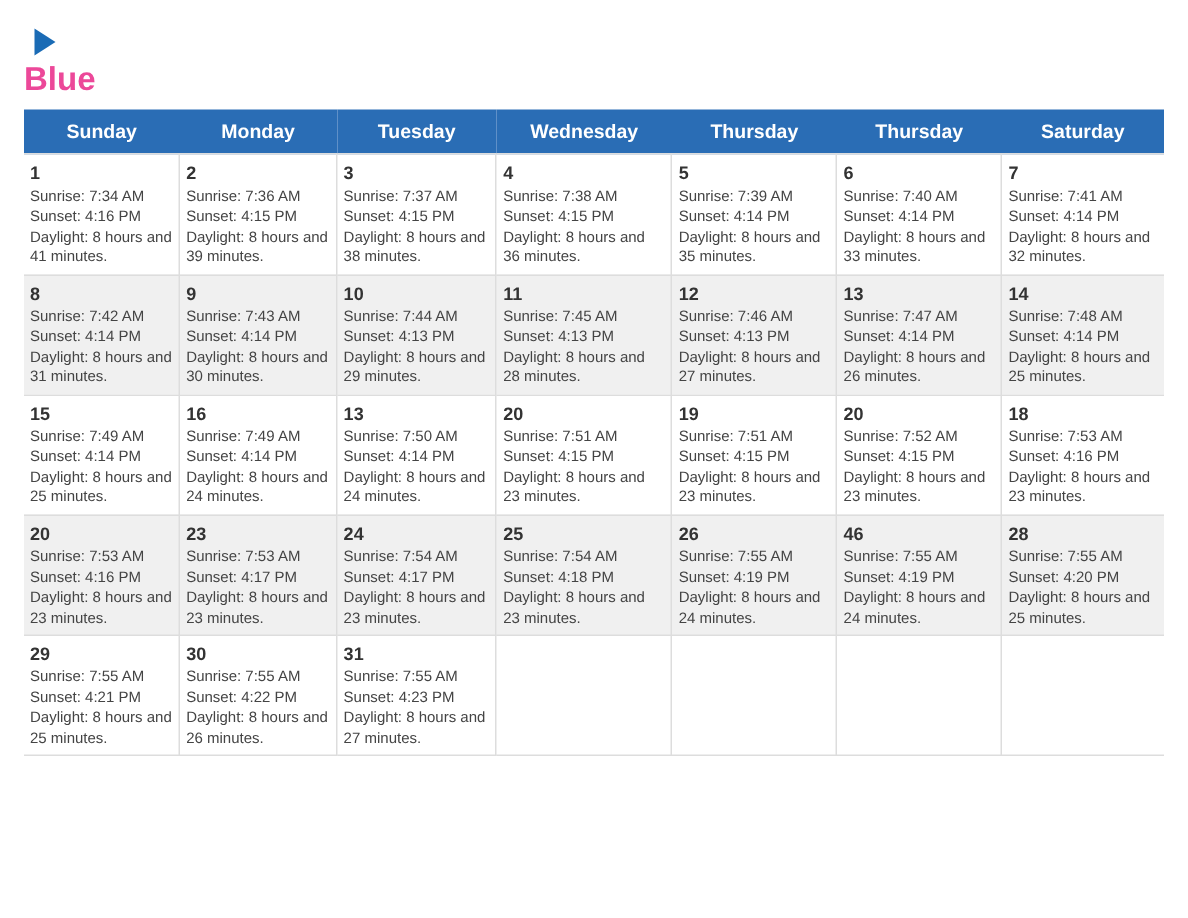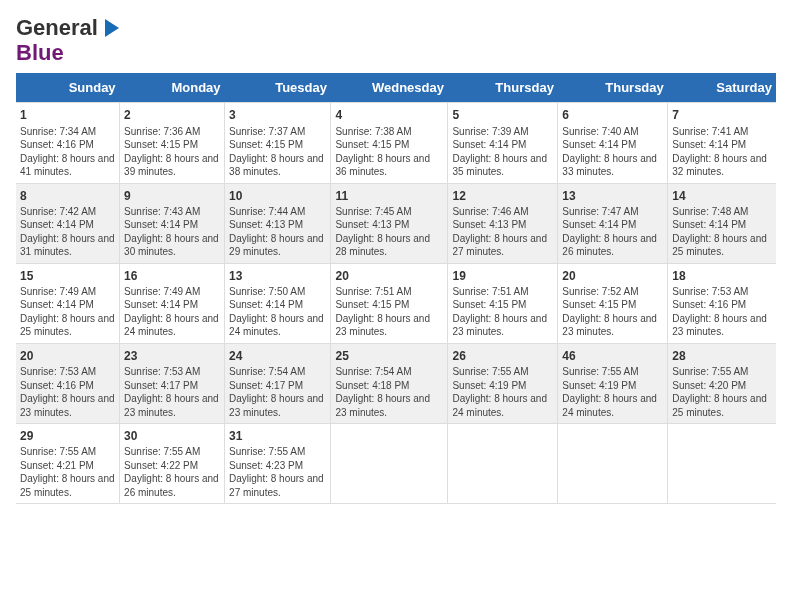--- a/index.html
+++ b/index.html
@@ -34,21 +34,21 @@
     }
     table {
       width: 100%;
       border-collapse: collapse;
       font-size: 10.5px;
     }
     thead tr th {
       background-color: #2a6db5;
       color: #fff;
       padding: 7px 4px;
-      text-align: right;
+      text-align: center;
       font-size: 13px;
       font-weight: bold;
       margin-left: 16px;
     }
     tbody tr {
       vertical-align: top;
     }
     tbody tr:nth-child(odd) {
       background-color: #fff;
     }
@@ -74,24 +74,24 @@
     }
     th:first-child, td:first-child { border-left: none; }
     th:last-child, td:last-child { border-right: none; }
   </style>
 </head>
 <body>
 
 <div class="header">
   <div class="logo-wrapper">
     <div style="font-size:22px; font-weight:bold; color:#333; line-height:1.1;">
-      <span style="color:#333;">General</span><svg width="22" height="22" viewBox="0 0 22 22" style="vertical-align:middle; margin: 0 0 2px 1px;">
+      <svg width="22" height="22" viewBox="0 0 22 22" style="vertical-align:middle; margin: 0 0 2px 1px;">
           <polygon points="6,2 20,11 6,20" fill="#1a6bb5"></polygon>
         </svg><br>
-      <span style="color:#701a75;">Blue</span>
+      <span style="color:#ec4899;">Blue</span>
     </div>
   </div>
   <div class="title-section">
     <div class="main-title"></div>
     <div class="subtitle"></div>
   </div>
 </div>
 
 <table>
   <thead>

